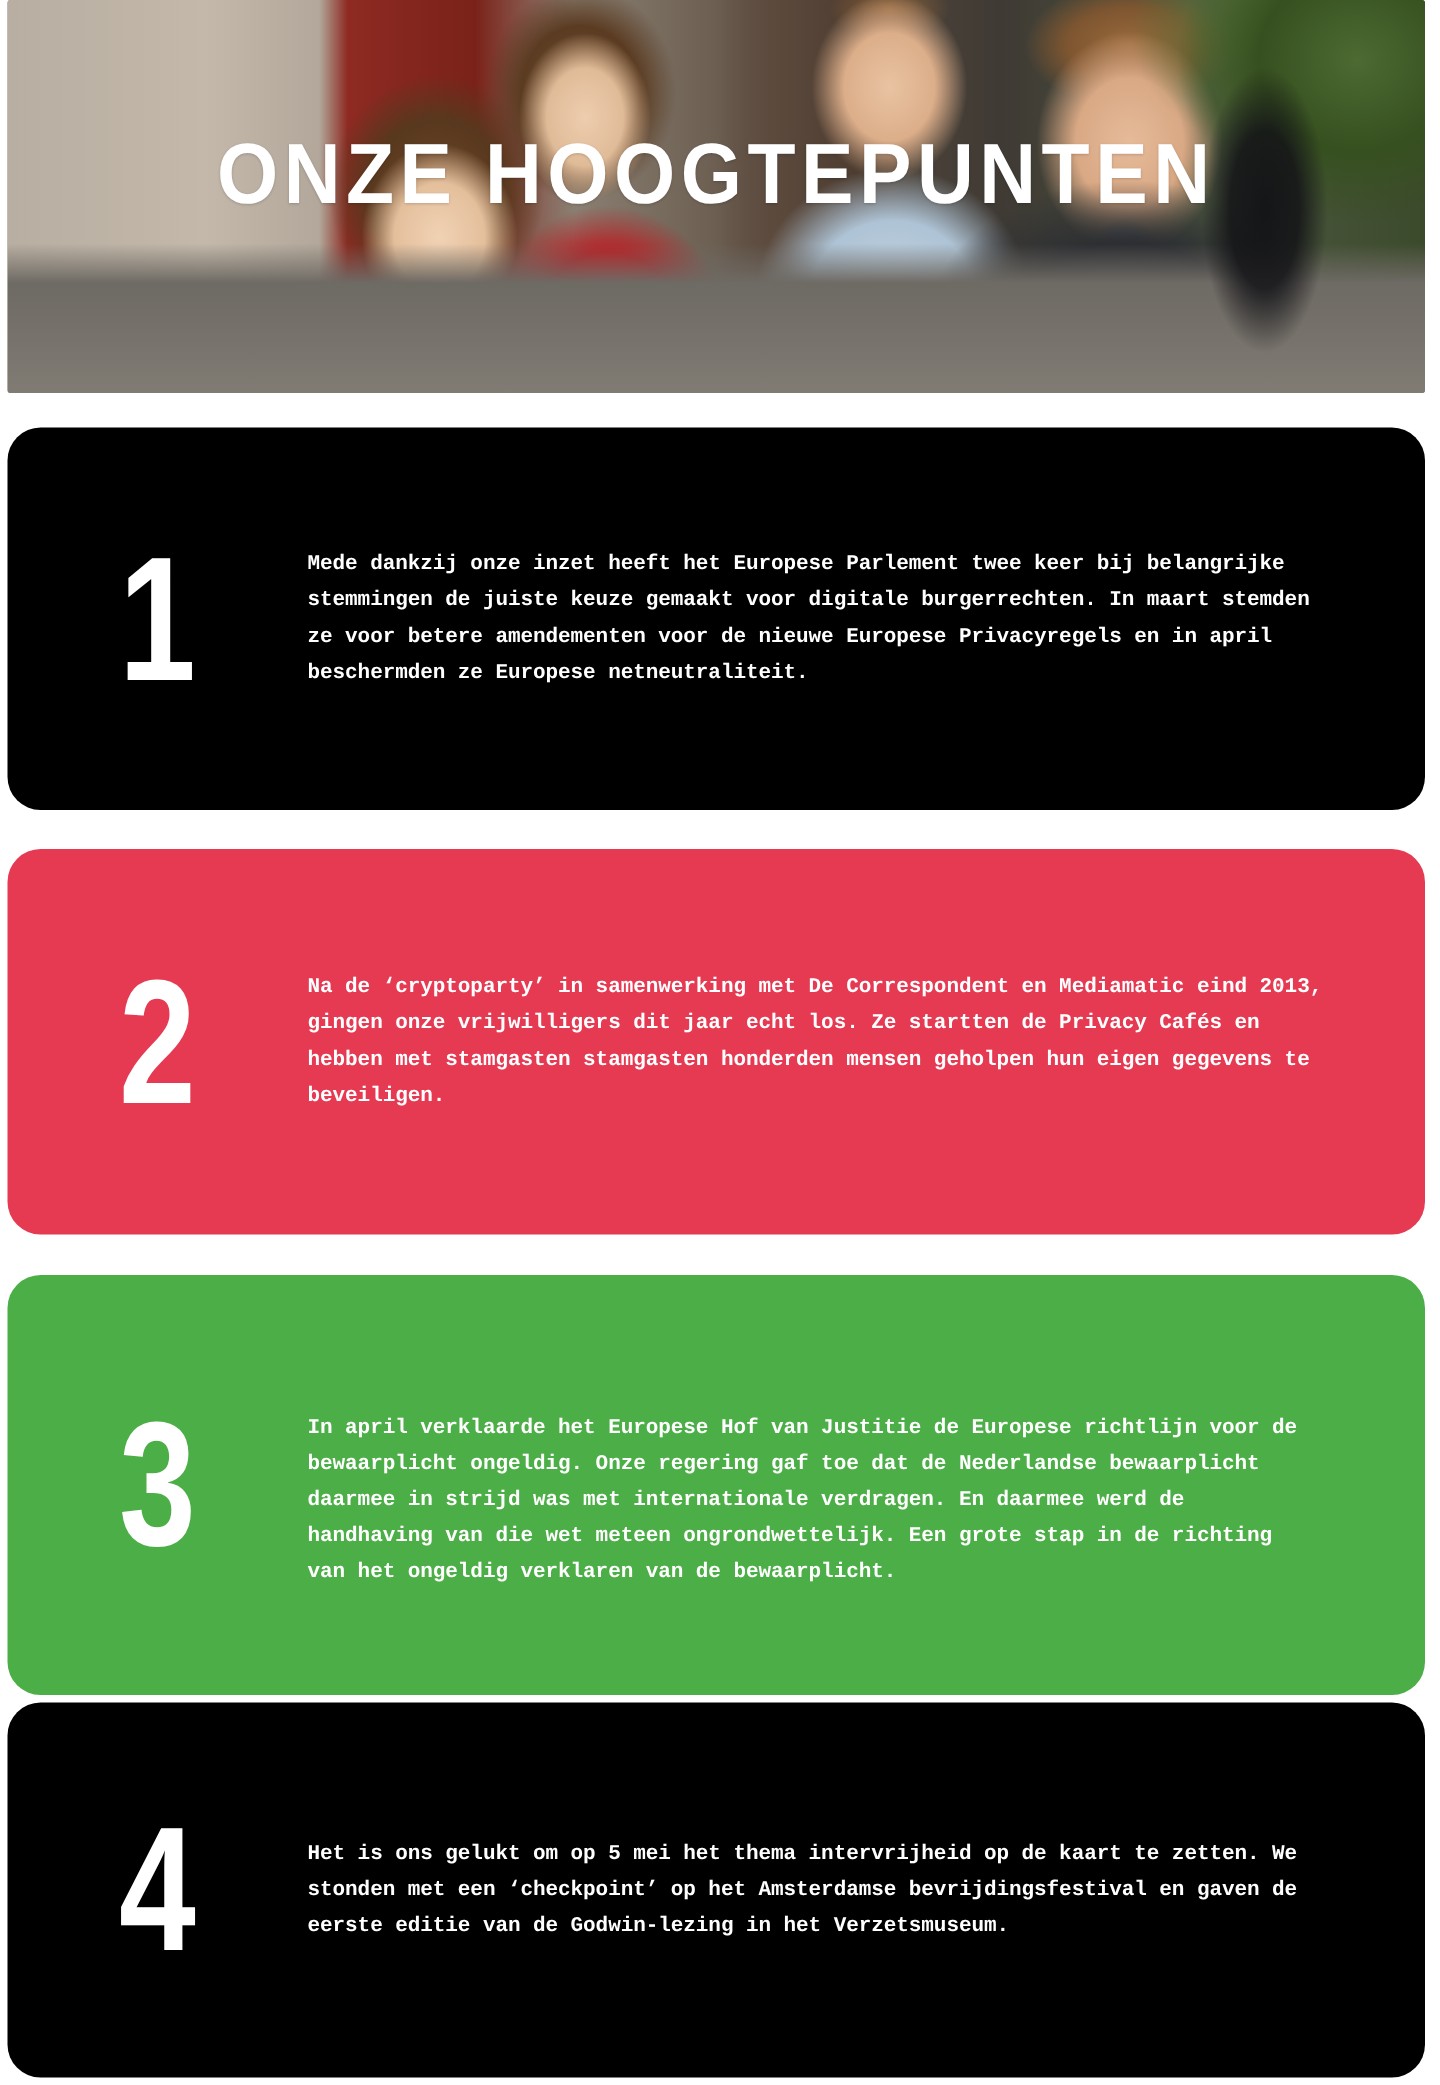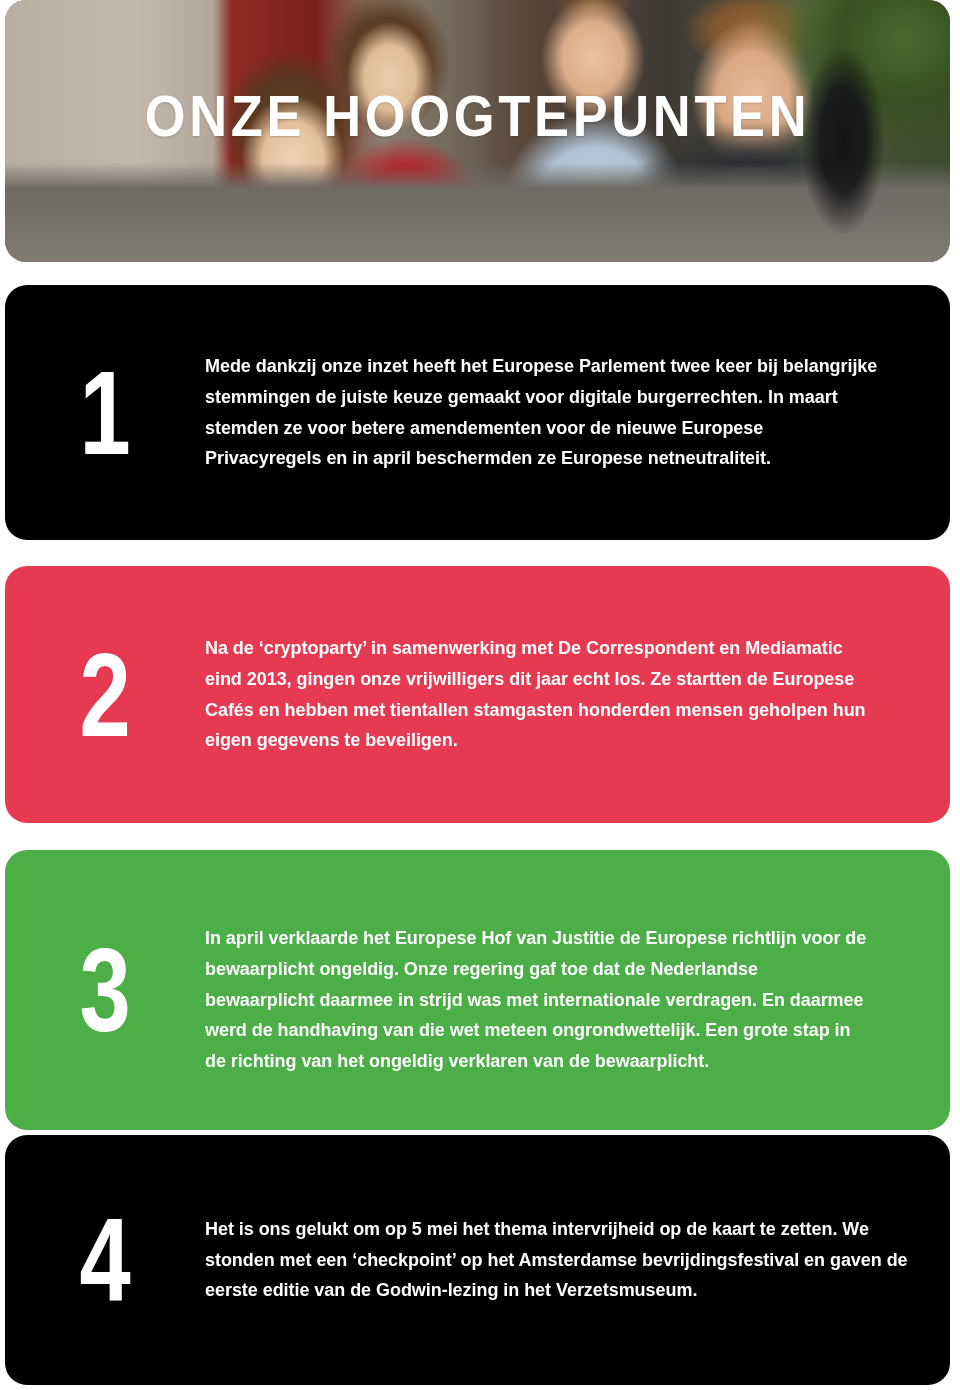--- a/index.html
+++ b/index.html
@@ -15,21 +15,21 @@
     overflow: hidden;
   }
 
   
   .hero {
     position: absolute;
     left: 5px;
     top: 0px;
     width: 945px;
     height: 262px;
-    border-radius: 21px;
+    border-radius: 2px;
     overflow: hidden;
     background: #8a8178;
   }
   .hero-photo {
     position: absolute;
     inset: 0;
     
     background:
       
       radial-gradient(ellipse 42px 95px at 838px 140px, rgba(18,18,22,0.95) 0%, rgba(18,18,22,0.85) 55%, rgba(18,18,22,0) 100%),
@@ -109,24 +109,25 @@
     font-size: 118px;
     font-weight: bold;
     line-height: 1;
     transform: scaleX(0.78);
     user-select: none;
   }
   .block-text {
     flex: 1 1 auto;
     padding-right: 66px;
     color: #ffffff;
-    font-size: 18px;
+    font-size: 14px;
     font-weight: bold;
     line-height: 1.72;
     letter-spacing: -0.05px;
+    font-family: Liberation Mono, monospace;
   }
 
   #block-1 { top: 285px;  height: 255px;  background: #000000; }
   #block-2 { top: 566px;  height: 257px;  background: #e63a53; }
   #block-3 { top: 850px;  height: 280px;  background: #4cae46; }
   #block-4 { top: 1135px; height: 250px;  background: #000000; }
 
   #block-1 .block-text { padding-right: 70px; }
   #block-3 .block-text { padding-right: 80px; margin-top: 20px; }
   #block-4 .block-text { padding-right: 32px; }
@@ -139,21 +140,21 @@
   <div class="hero-title">ONZE HOOGTEPUNTEN</div>
 </div>
 
 <div class="block" id="block-1" style="background: rgb(0, 0, 0);">
   <div class="block-number">1</div>
   <div class="block-text">Mede dankzij onze inzet heeft het Europese Parlement twee keer bij belangrijke stemmingen de juiste keuze gemaakt voor digitale burgerrechten. In maart stemden ze voor betere amendementen voor de nieuwe Europese Privacyregels en in april beschermden ze Europese netneutraliteit.</div>
 </div>
 
 <div class="block" id="block-2" style="background: rgb(230, 58, 83);">
   <div class="block-number">2</div>
-  <div class="block-text">Na de ‘cryptoparty’ in samenwerking met De Correspondent en Mediamatic eind 2013, gingen onze vrijwilligers dit jaar echt los. Ze startten de Europese Cafés en hebben met tientallen stamgasten honderden mensen geholpen hun eigen gegevens te beveiligen.</div>
+  <div class="block-text">Na de ‘cryptoparty’ in samenwerking met De Correspondent en Mediamatic eind 2013, gingen onze vrijwilligers dit jaar echt los. Ze startten de Privacy Cafés en hebben met stamgasten stamgasten honderden mensen geholpen hun eigen gegevens te beveiligen.</div>
 </div>
 
 <div class="block" id="block-3" style="background: rgb(76, 174, 70);">
   <div class="block-number">3</div>
   <div class="block-text">In april verklaarde het Europese Hof van Justitie de Europese richtlijn voor de bewaarplicht ongeldig. Onze regering gaf toe dat de Nederlandse bewaarplicht daarmee in strijd was met internationale verdragen. En daarmee werd de handhaving van die wet meteen ongrondwettelijk. Een grote stap in de richting van het ongeldig verklaren van de bewaarplicht.</div>
 </div>
 
 <div class="block" id="block-4" style="background: rgb(0, 0, 0);">
   <div class="block-number">4</div>
   <div class="block-text">Het is ons gelukt om op 5 mei het thema intervrijheid op de kaart te zetten. We stonden met een ‘checkpoint’ op het Amsterdamse bevrijdingsfestival en gaven de eerste editie van de Godwin-lezing in het Verzetsmuseum.</div>

